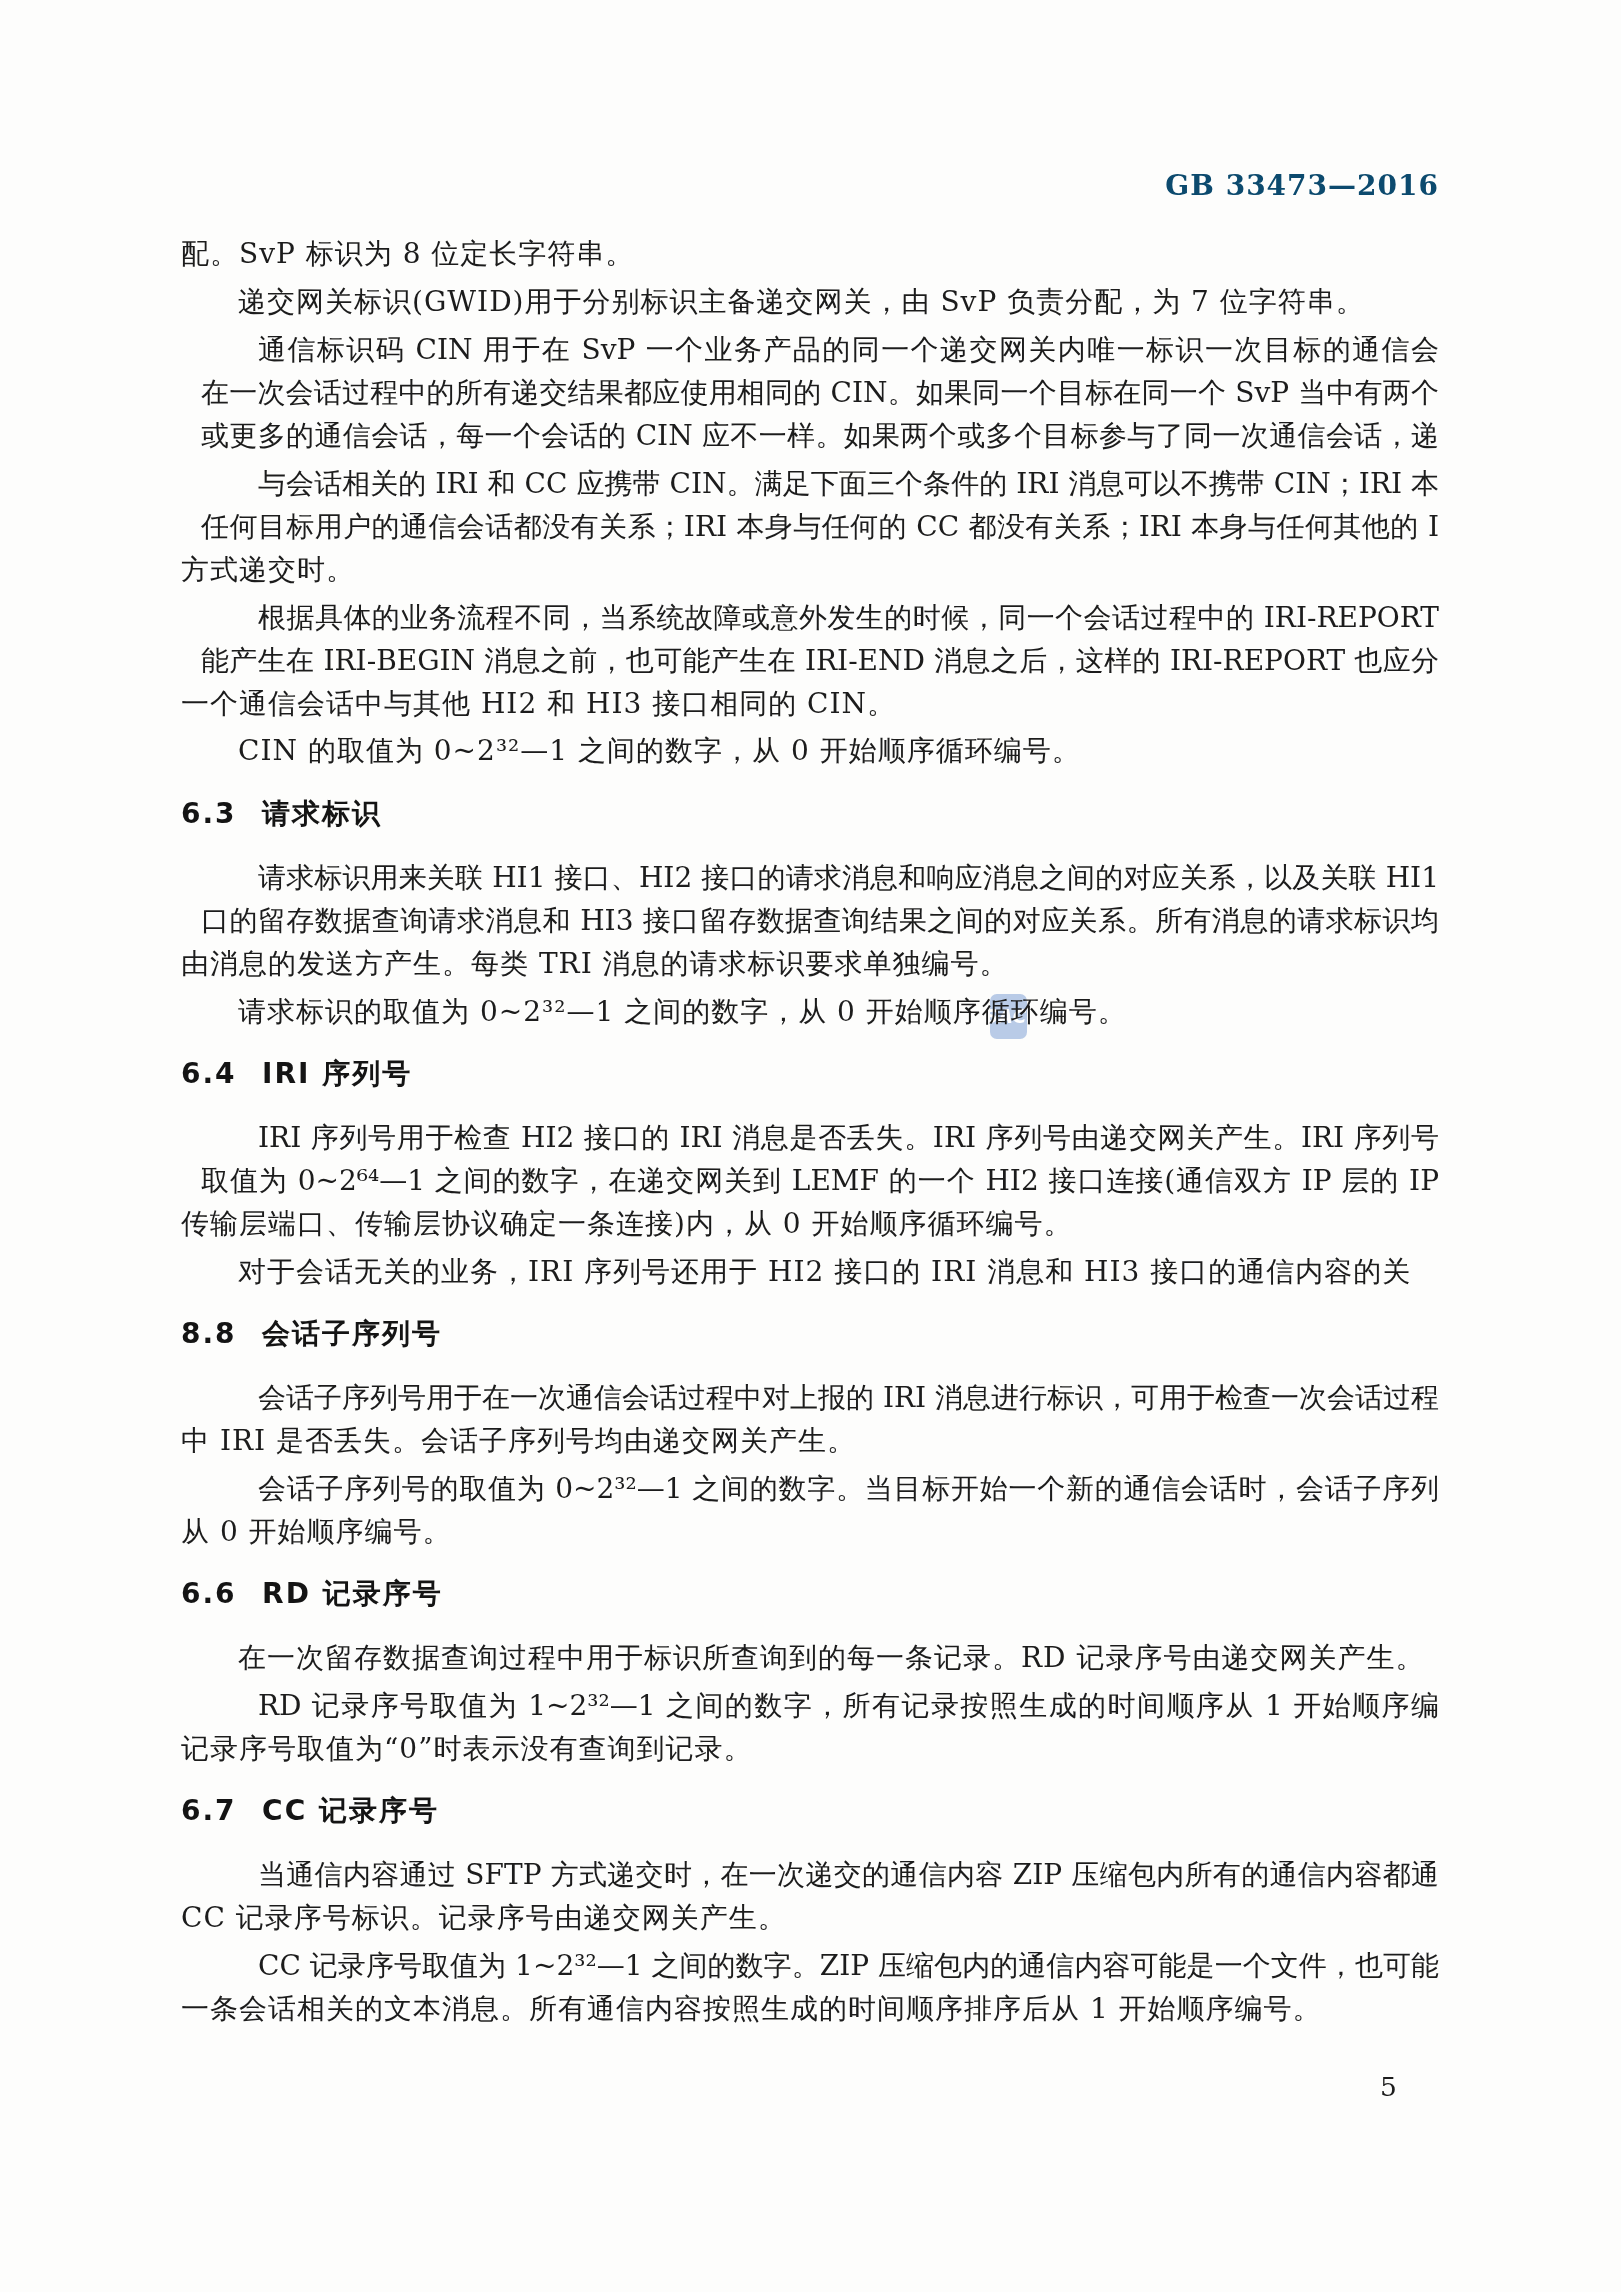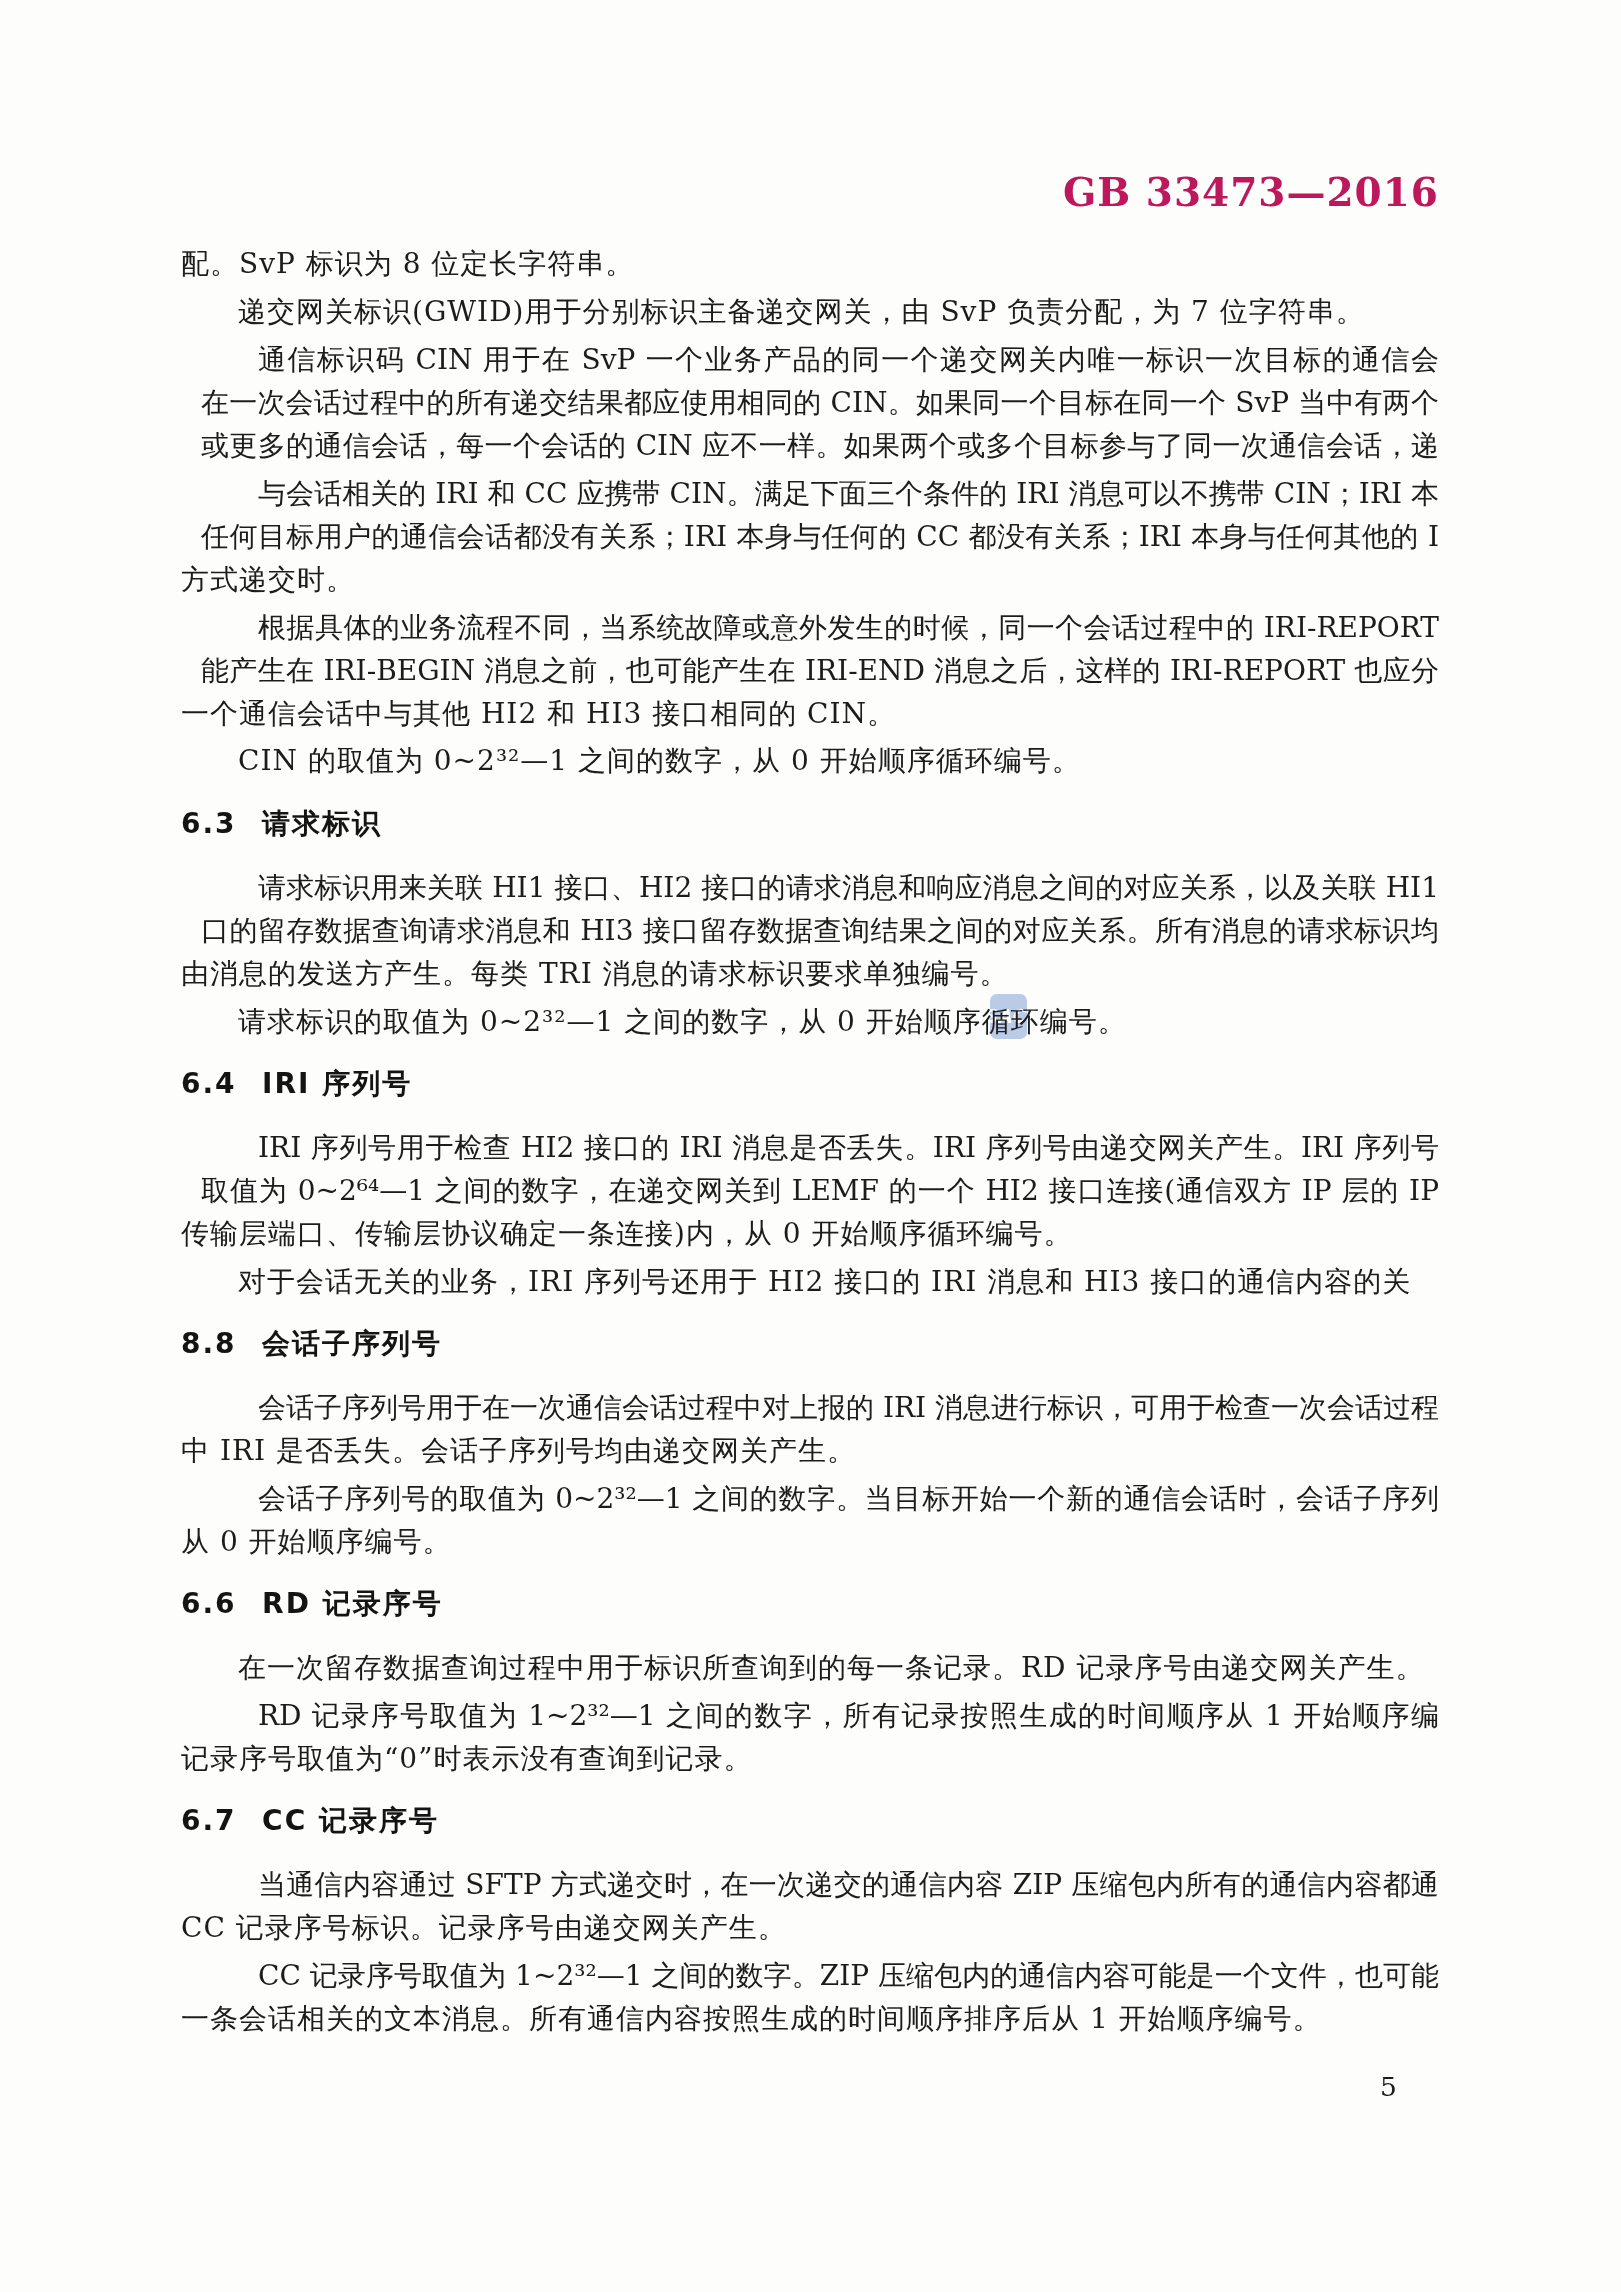--- a/index.html
+++ b/index.html
@@ -12,27 +12,27 @@
     overflow: hidden;
   }
   .page {
     position: absolute; inset: 0;
     background: #fdfdfc;
   }
   .doc-header {
     position: absolute;
     left: 181px; top: 169px; width: 1258px;
     text-align: right;
-    font-size: 39px; font-weight: bold;
+    font-size: 28px; font-weight: bold;
     letter-spacing: 1px;
-    color: #be185d;
+    color: #0c4a6e;
   }
   .body-text {
     position: absolute;
-    left: 181px; top: 242px; width: 1258px;
+    left: 181px; top: 232px; width: 1258px;
     z-index: 1;
   }
   .para { margin: 0 0 4.9px 0; }
   .line {
     font-size: 28px;
     line-height: 43px;
     height: 43px;
     overflow: hidden;
     letter-spacing: 1px;
     text-align: left;

